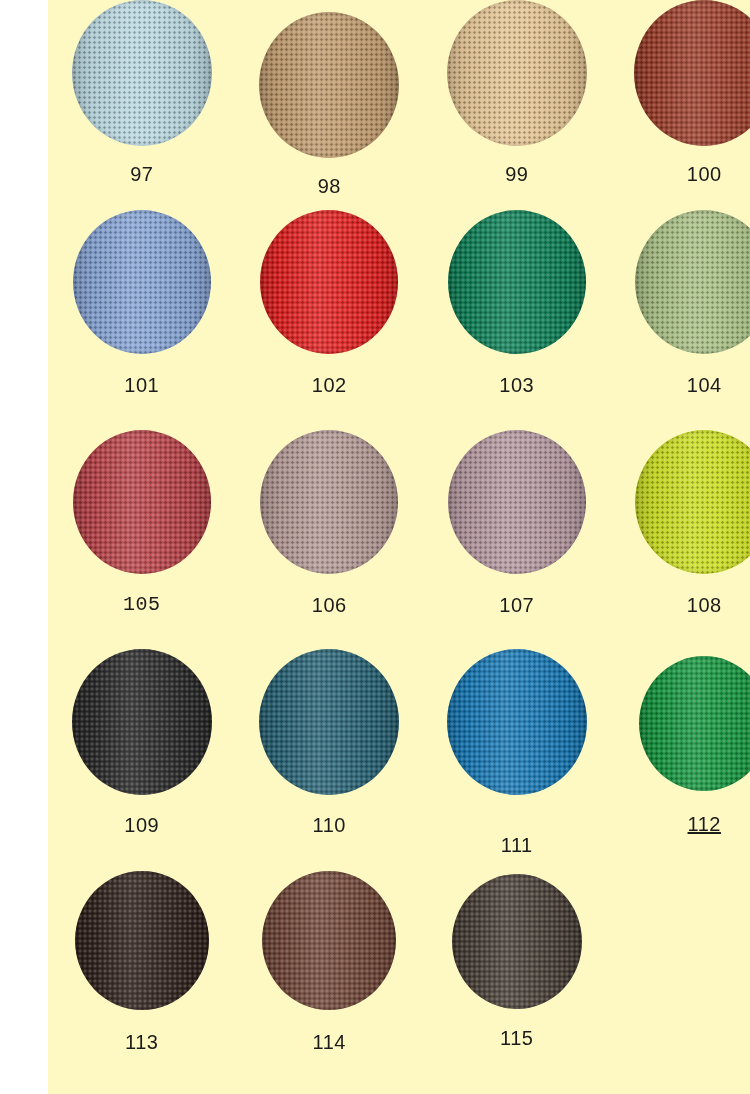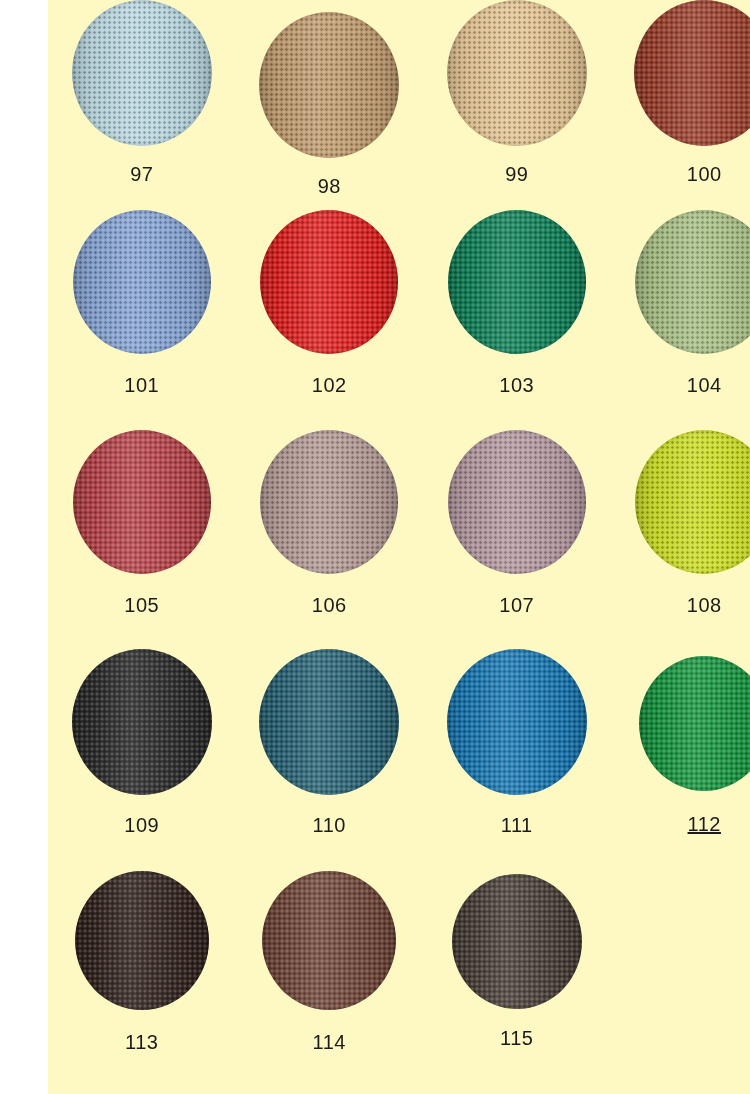--- a/index.html
+++ b/index.html
@@ -173,21 +173,21 @@
     </div>
   </div>
 
   <div class="swatch-row" style="height:221px;">
     <div class="swatch-cell" style="padding-top:14px;">
       <div class="swatch-disc" style="background-color: rgb(184, 68, 74); width: 138px; height: 143.52px;">
         <div class="tex"></div>
         <div class="shade"></div>
         <div class="edge"></div>
       </div>
-      <div class="swatch-label" style="margin-top:21px;">105</div>
+      <div class="swatch-label" style="margin-top:21px;font-family:Liberation Mono, monospace;">105</div>
     </div>
     <div class="swatch-cell" style="padding-top:14px;">
       <div class="swatch-disc" style="background-color: rgb(180, 154, 150); width: 138px; height: 143.52px;">
         <div class="tex"></div>
         <div class="shade"></div>
         <div class="edge"></div>
       </div>
       <div class="swatch-label" style="margin-top:21px;">106</div>
     </div>
     <div class="swatch-cell" style="padding-top:14px;">
@@ -218,21 +218,21 @@
       <div class="swatch-label" style="margin-top:20px;text-align:center;">109</div>
     </div>
     <div class="swatch-cell" style="padding-top:12px;">
       <div class="swatch-disc" style="background-color: rgb(42, 100, 118); width: 140px; height: 145.6px;">
         <div class="tex"></div>
         <div class="shade"></div>
         <div class="edge"></div>
       </div>
       <div class="swatch-label" style="margin-top:20px;">110</div>
     </div>
-    <div class="swatch-cell" style="padding-top:12px;">
+    <div class="swatch-cell" style="padding-top:12px;justify-content:space-between;">
       <div class="swatch-disc" style="background-color: rgb(24, 120, 180); width: 140px; height: 145.6px;">
         <div class="tex"></div>
         <div class="shade"></div>
         <div class="edge"></div>
       </div>
       <div class="swatch-label" style="margin-top:20px;">111</div>
     </div>
     <div class="swatch-cell" style="padding-top:19px;">
       <div class="swatch-disc" style="background-color: rgb(22, 150, 63); width: 130px; height: 135.2px;">
         <div class="tex"></div>

